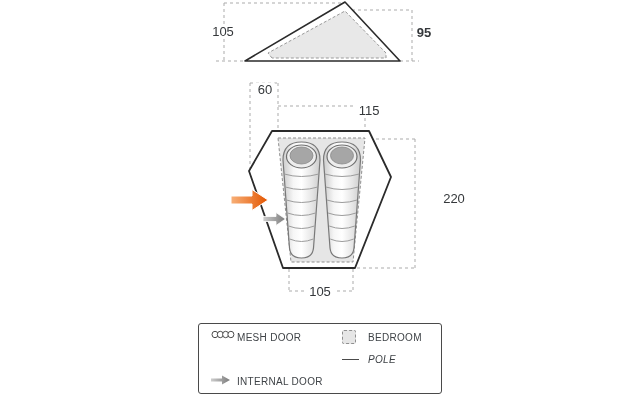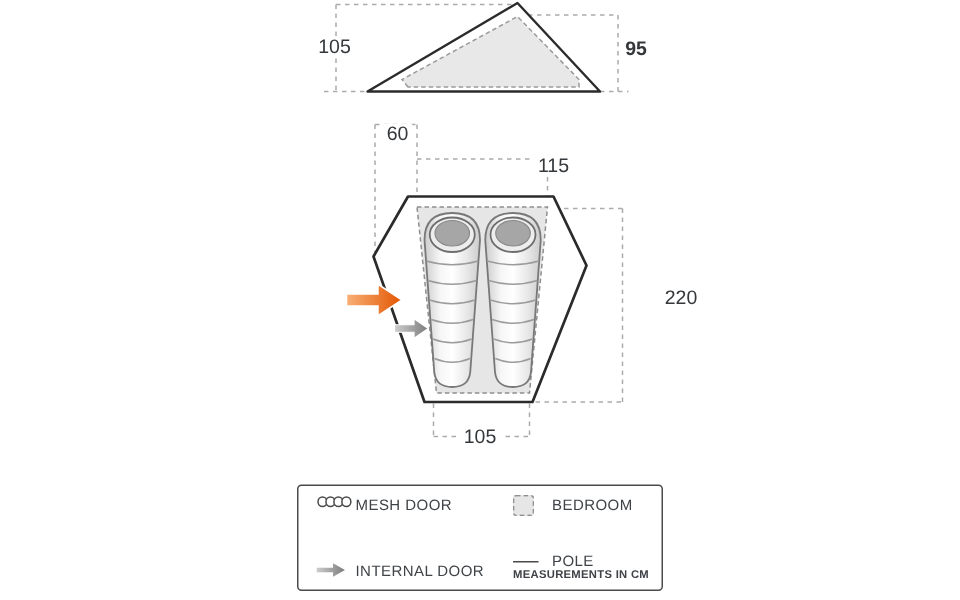--- a/index.html
+++ b/index.html
@@ -135,24 +135,21 @@
       </span>
       <span class="legend-label">INTERNAL DOOR</span>
     </div>
 
     <div class="legend-row" style="left:143px;top:6px;">
       <span class="legend-icon">
           <span class="bedroom-swatch"></span>
         </span>
       <span class="legend-label">BEDROOM</span>
     </div>
-    <div class="legend-row" style="left:143px;top:43px;">
+    <div class="legend-row" style="left:143px;top:28px;font-style:italic;">
       <span class="legend-icon">
           <span class="pole-line"></span>
         </span>
       <span class="legend-label">POLE</span>
-    </div>
-    <div class="legend-row" style="left:143px;top:51px;">
-      <span class="legend-note">MEASUREMENTS IN CM</span>
     </div>
   </div>
 
 </div>
 
 </body></html>

